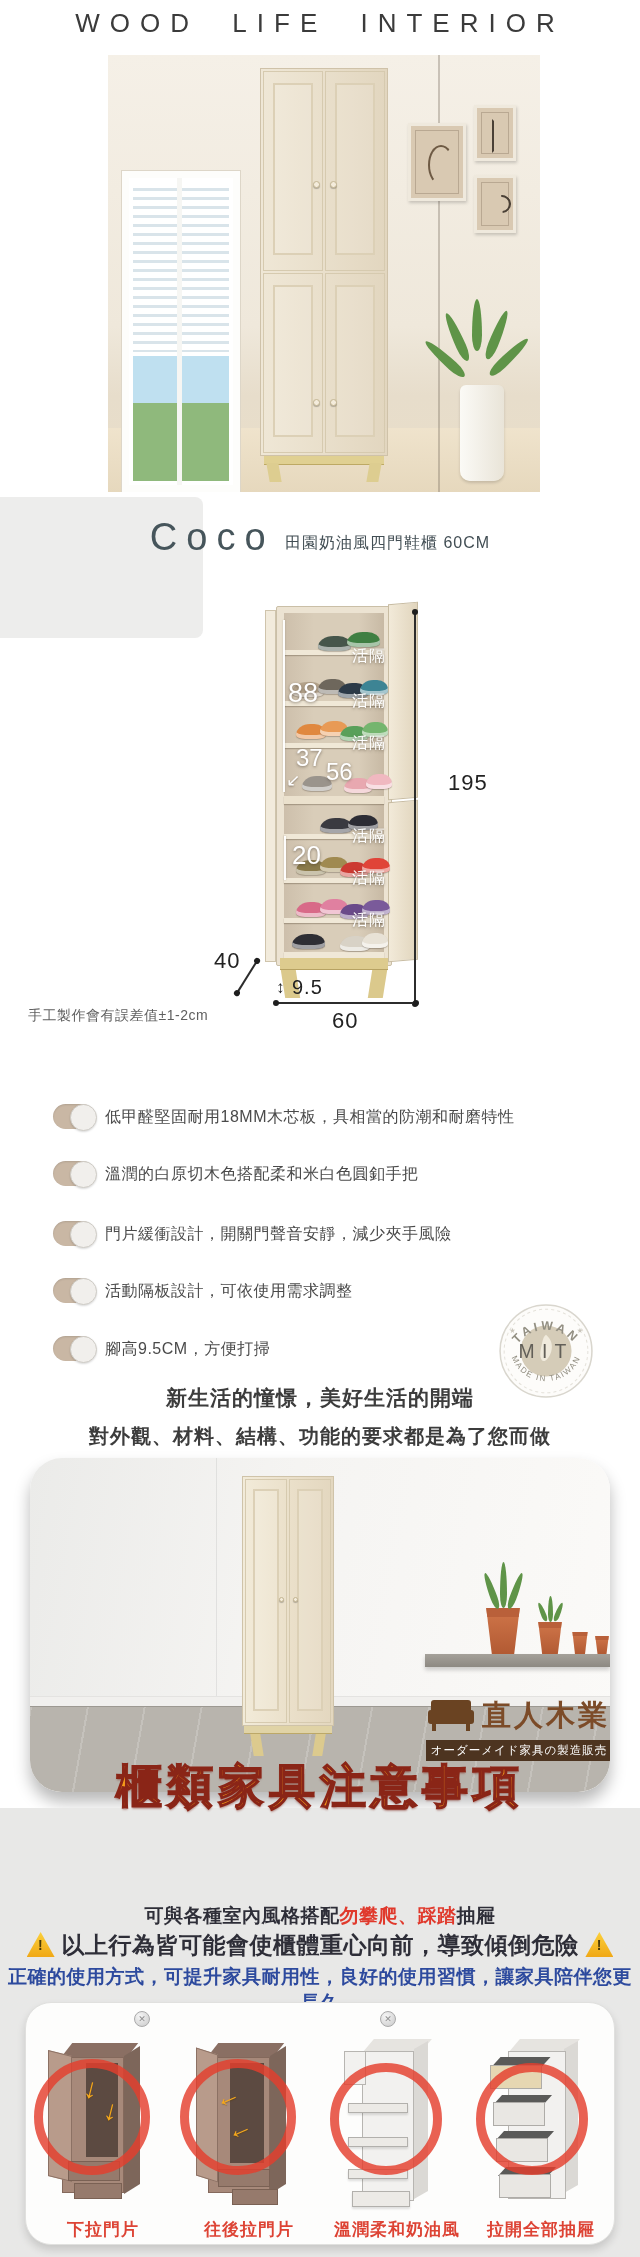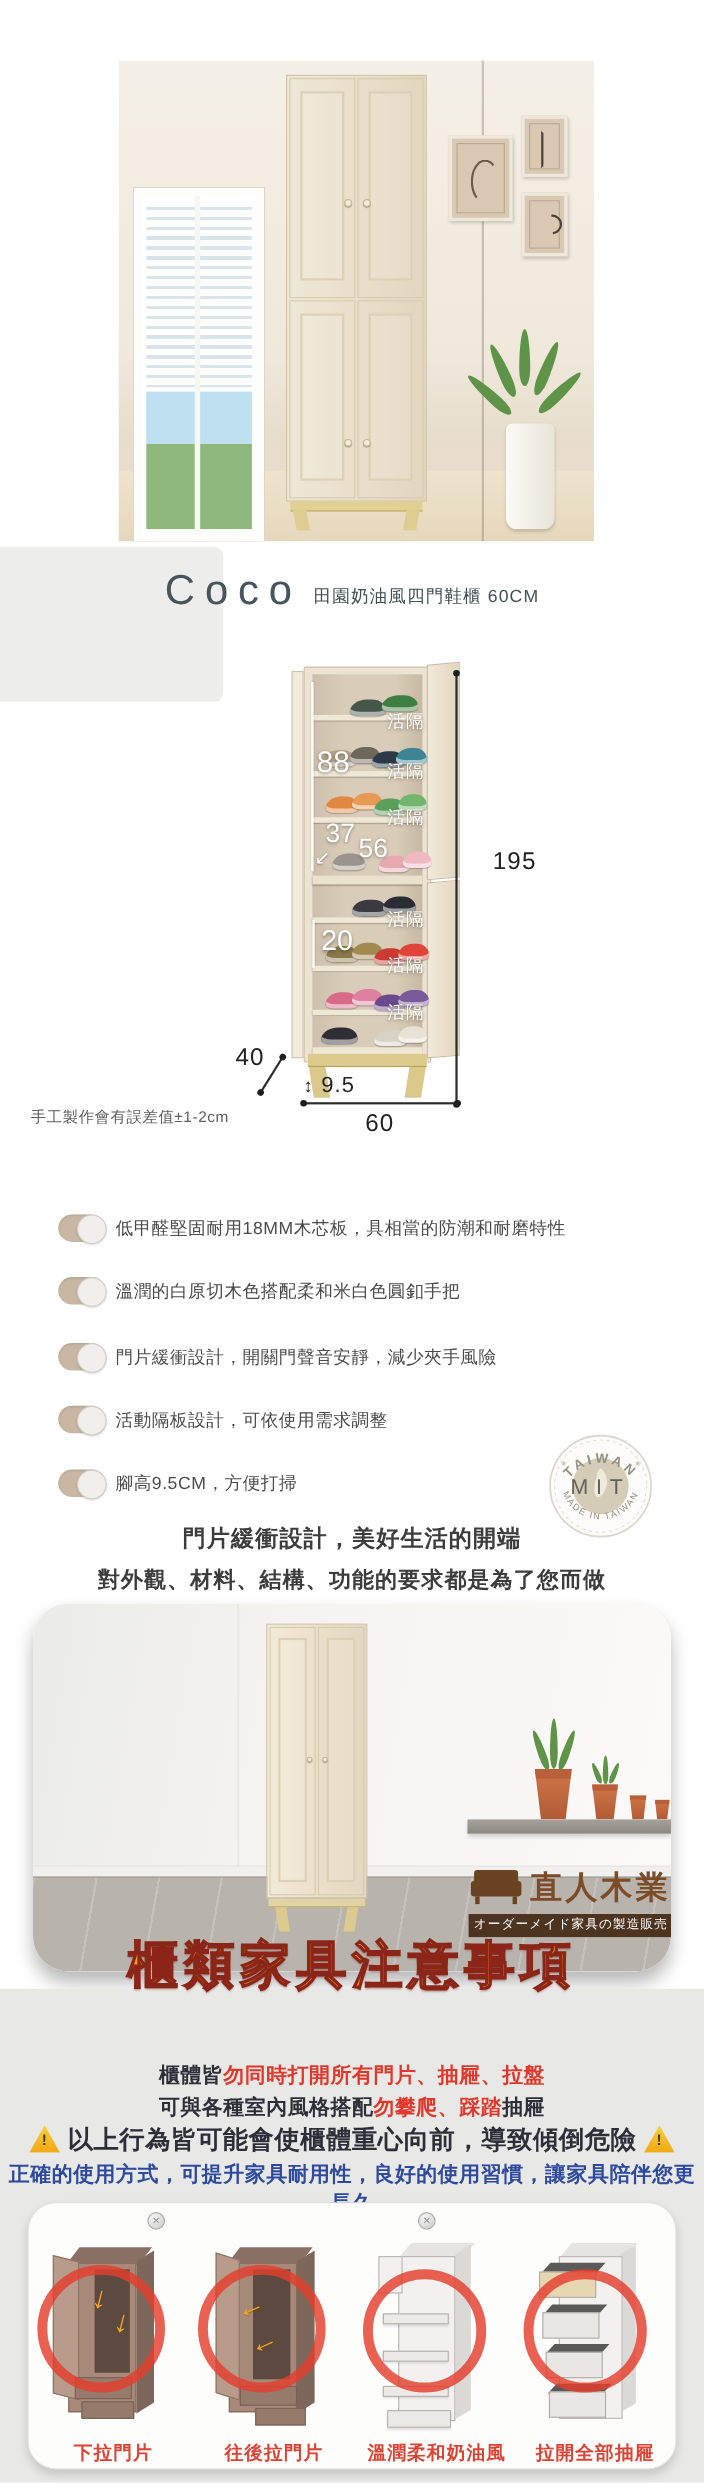--- a/index.html
+++ b/index.html
@@ -151,20 +151,21 @@
   .drw-front{position:absolute;background:#e9e7e3;border:1px solid #aeaca8}
 
   
   .mit-badge{position:absolute;left:497px;top:1302px;width:98px;height:98px;opacity:.92}
 </style>
 </head>
 <body>
 
 <div class="page">
 
+  <div class="brand-header">WOOD LIFE INTERIOR</div>
 
   <div class="hero">
     <div class="hero-floor"></div>
     <div class="hero-window">
       <div class="blinds"></div>
       <div class="window-view"></div>
       <div class="window-bar"></div>
     </div>
     <div class="hero-cab">
       <div class="hero-door" style="left:2px;top:2px;width:60px;height:200px"></div>
@@ -333,21 +334,21 @@
       <textPath href="#arcTop" startOffset="50%" text-anchor="middle">TAIWAN</textPath>
     </text>
     <text font-size="8" letter-spacing="1.5" fill="#8a8678">
       <textPath href="#arcBot" startOffset="50%" text-anchor="middle">MADE IN TAIWAN</textPath>
     </text>
     <text x="48" y="55" font-size="19" letter-spacing="7" text-anchor="middle" fill="#55524a">MIT</text>
     <text x="12" y="30" font-size="7" fill="#c5c1b5">★</text>
     <text x="78" y="30" font-size="7" fill="#c5c1b5">★</text>
   </svg>
 
-  <div class="tagline" style="top:1384px;font-size:21px">門片緩衝設計，美好生活的開端</div>
+  <div class="tagline" style="top:1384px;font-size:21px">新生活的憧憬，美好生活的開端</div>
   <div class="tagline" style="top:1423px;font-size:20px">對外觀、材料、結構、功能的要求都是為了您而做</div>
 
   <div class="photo2">
     <div class="p2-corner"></div>
     <div class="p2-base"></div>
     <div class="p2-floor"></div>
     <div class="p2-cab">
       <div class="hero-door" style="left:2px;top:2px;width:42px;height:244px"></div>
       <div class="hero-door" style="left:46px;top:2px;width:42px;height:244px"></div>
       <div class="hero-panel" style="left:10px;top:12px;width:26px;height:222px"></div>
@@ -379,23 +380,20 @@
       <div class="lg" style="left:4px"></div>
         <div class="lg" style="right:4px"></div>
     </div>
     <div class="logo-name">直人木業</div>
     <div class="logo-bar">オーダーメイド家具の製造販売</div>
   </div>
 
   <div class="notice-bg"></div>
   <div class="notice-title">櫃類家具注意事項</div>
 
-  <div class="n-line" style="top:1874px;font-size:19px">
-    <span class="n-dark">櫃體皆</span><span class="n-red">勿同時打開所有門片、抽屜、拉盤</span>
-  </div>
   <div class="n-line" style="top:1903px;font-size:19px">
     <span class="n-dark">可與各種室內風格搭配</span><span class="n-red">勿攀爬、踩踏</span><span class="n-dark">抽屜</span>
   </div>
   <div class="n-line" style="top:1930px;font-size:23px">
     <span class="warn-tri"><span>!</span></span>
     <span class="n-dark">以上行為皆可能會使櫃體重心向前，導致傾倒危險</span>
     <span class="warn-tri"><span>!</span></span>
   </div>
   <div class="n-line" style="top:1964px;font-size:19px">
     <span class="n-blue">正確的使用方式，可提升家具耐用性，良好的使用習慣，讓家具陪伴您更長久</span>

